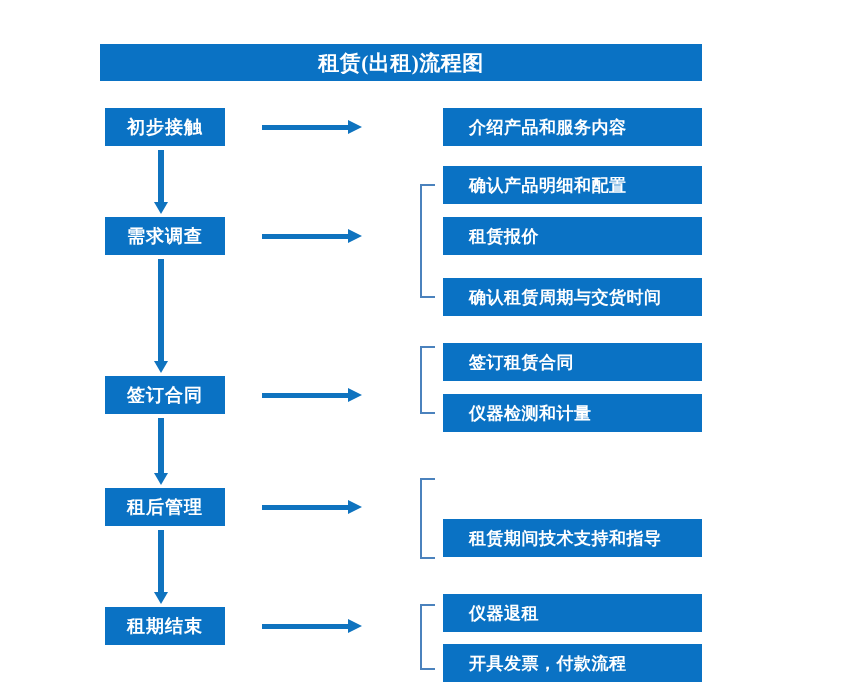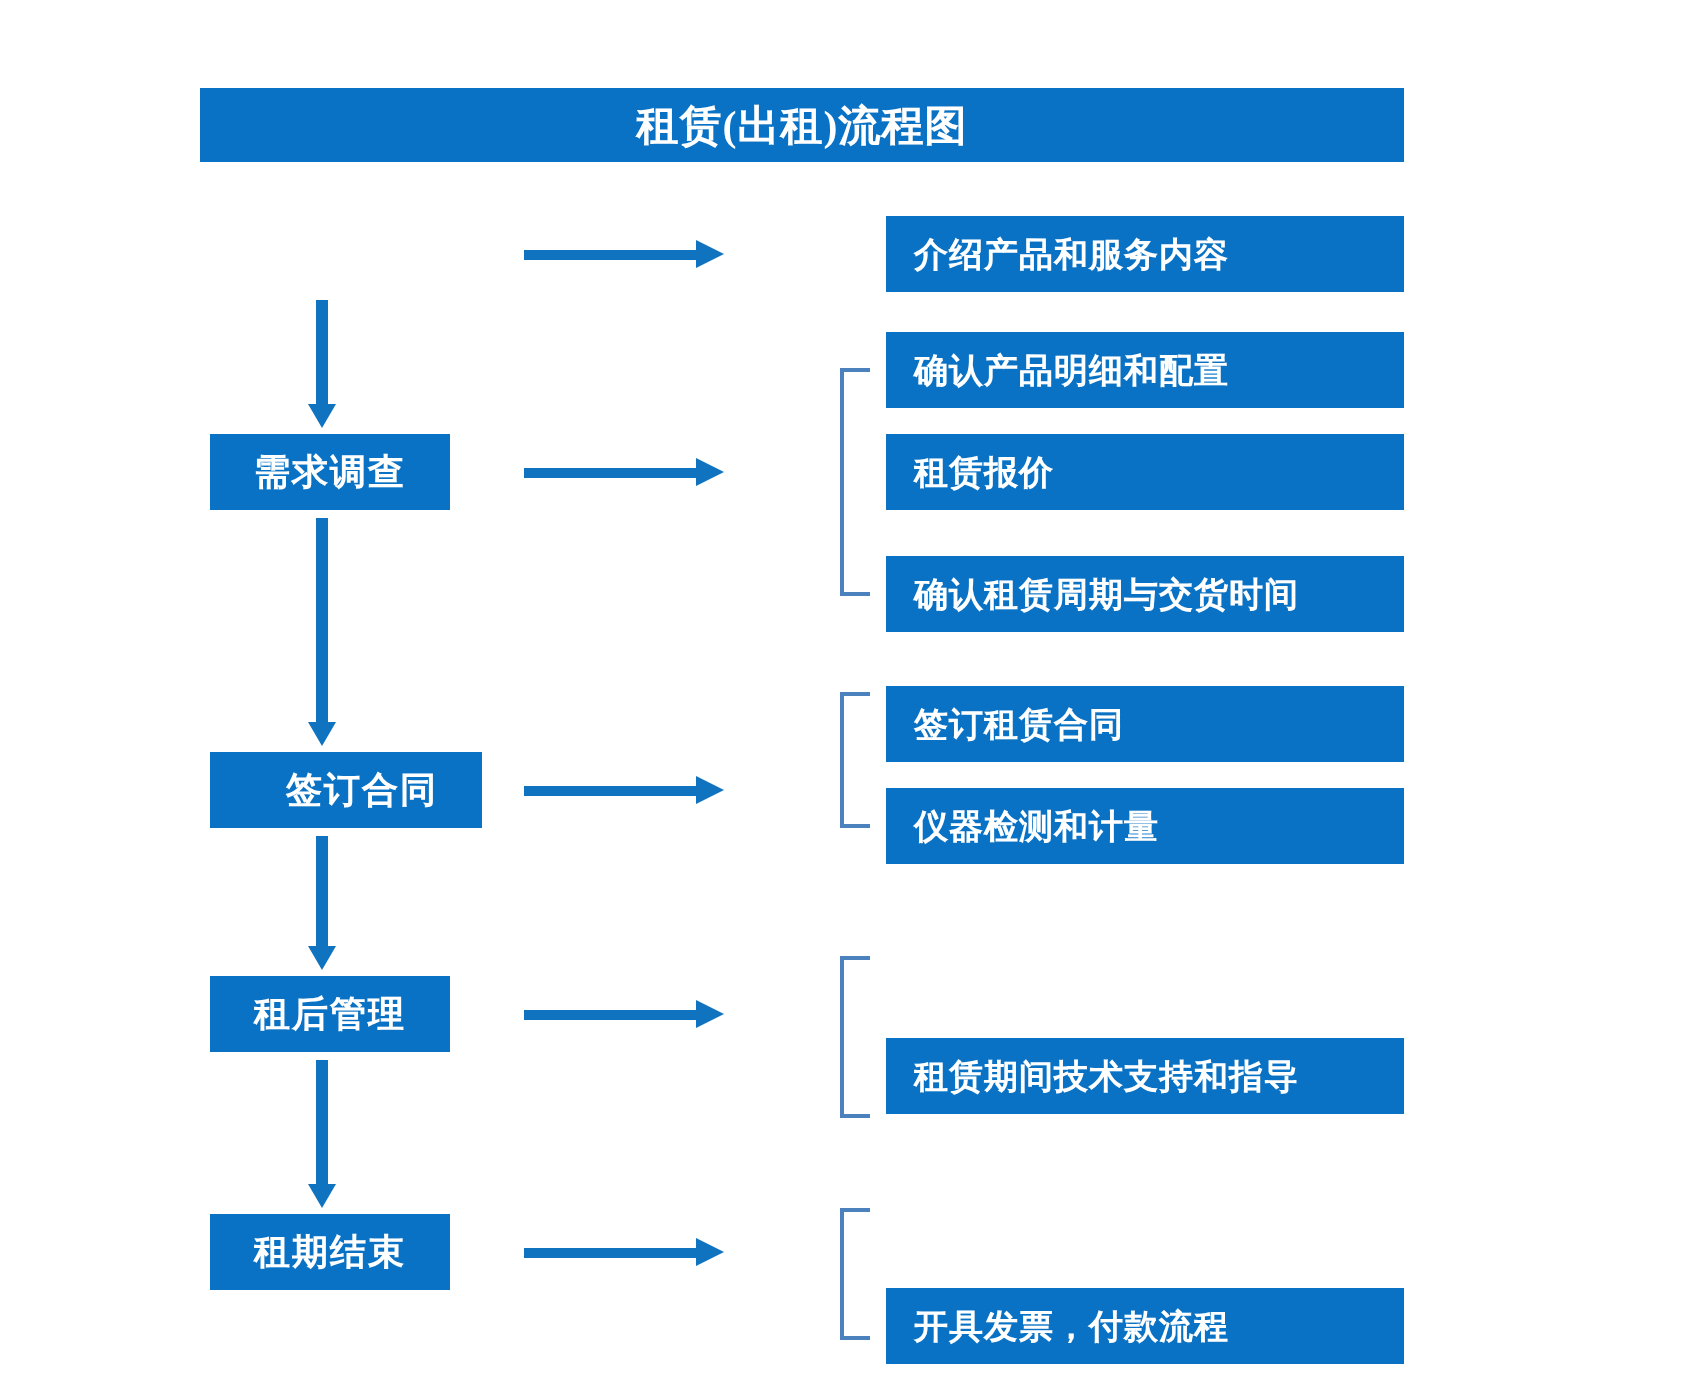--- a/index.html
+++ b/index.html
@@ -58,21 +58,21 @@
     position: absolute;
     left: 443px;
     width: 259px;
     height: 38px;
     background: #0a72c4;
     color: #ffffff;
     font-size: 17px;
     font-weight: bold;
     display: flex;
     align-items: center;
-    padding-left: 14px;
+    padding-left: 26px;
     box-sizing: border-box;
     letter-spacing: 0.5px;
   }
 
   
   .h-arrow {
     position: absolute;
     left: 262px;
     width: 100px;
     height: 16px;
@@ -130,24 +130,25 @@
     box-sizing: border-box;
   }
 </style>
 </head>
 <body>
 
 <div id="canvas">
 
   <div class="title-bar">租赁(出租)流程图</div>
 
+  <div class="stage-box" style="top:76px;">初步接触</div>
 
   <div class="stage-box" style="top:185px;">需求调查</div>
 
-  <div class="stage-box" style="top:344px;padding-left:16px;">签订合同</div>
+  <div class="stage-box" style="top:344px;">签订合同</div>
 
   <div class="stage-box" style="top:456px;">租后管理</div>
 
   <div class="stage-box" style="top:575px;">租期结束</div>
 
   <div class="v-arrow" style="top:118px; height:64px;">
     <div class="shaft" style="height:52px;"></div>
     <div class="head" style="top:52px;"></div>
   </div>
 
@@ -207,16 +208,17 @@
 
   <div class="detail-box" style="top:246px;">确认租赁周期与交货时间</div>
 
   <div class="detail-box" style="top:311px;">签订租赁合同</div>
 
   <div class="detail-box" style="top:362px;">仪器检测和计量</div>
 
 
   <div class="detail-box" style="top:487px;">租赁期间技术支持和指导</div>
 
+  <div class="detail-box" style="top:562px;">仪器退租</div>
 
   <div class="detail-box" style="top:612px;">开具发票，付款流程</div>
 
 </div>
 
 </body></html>

